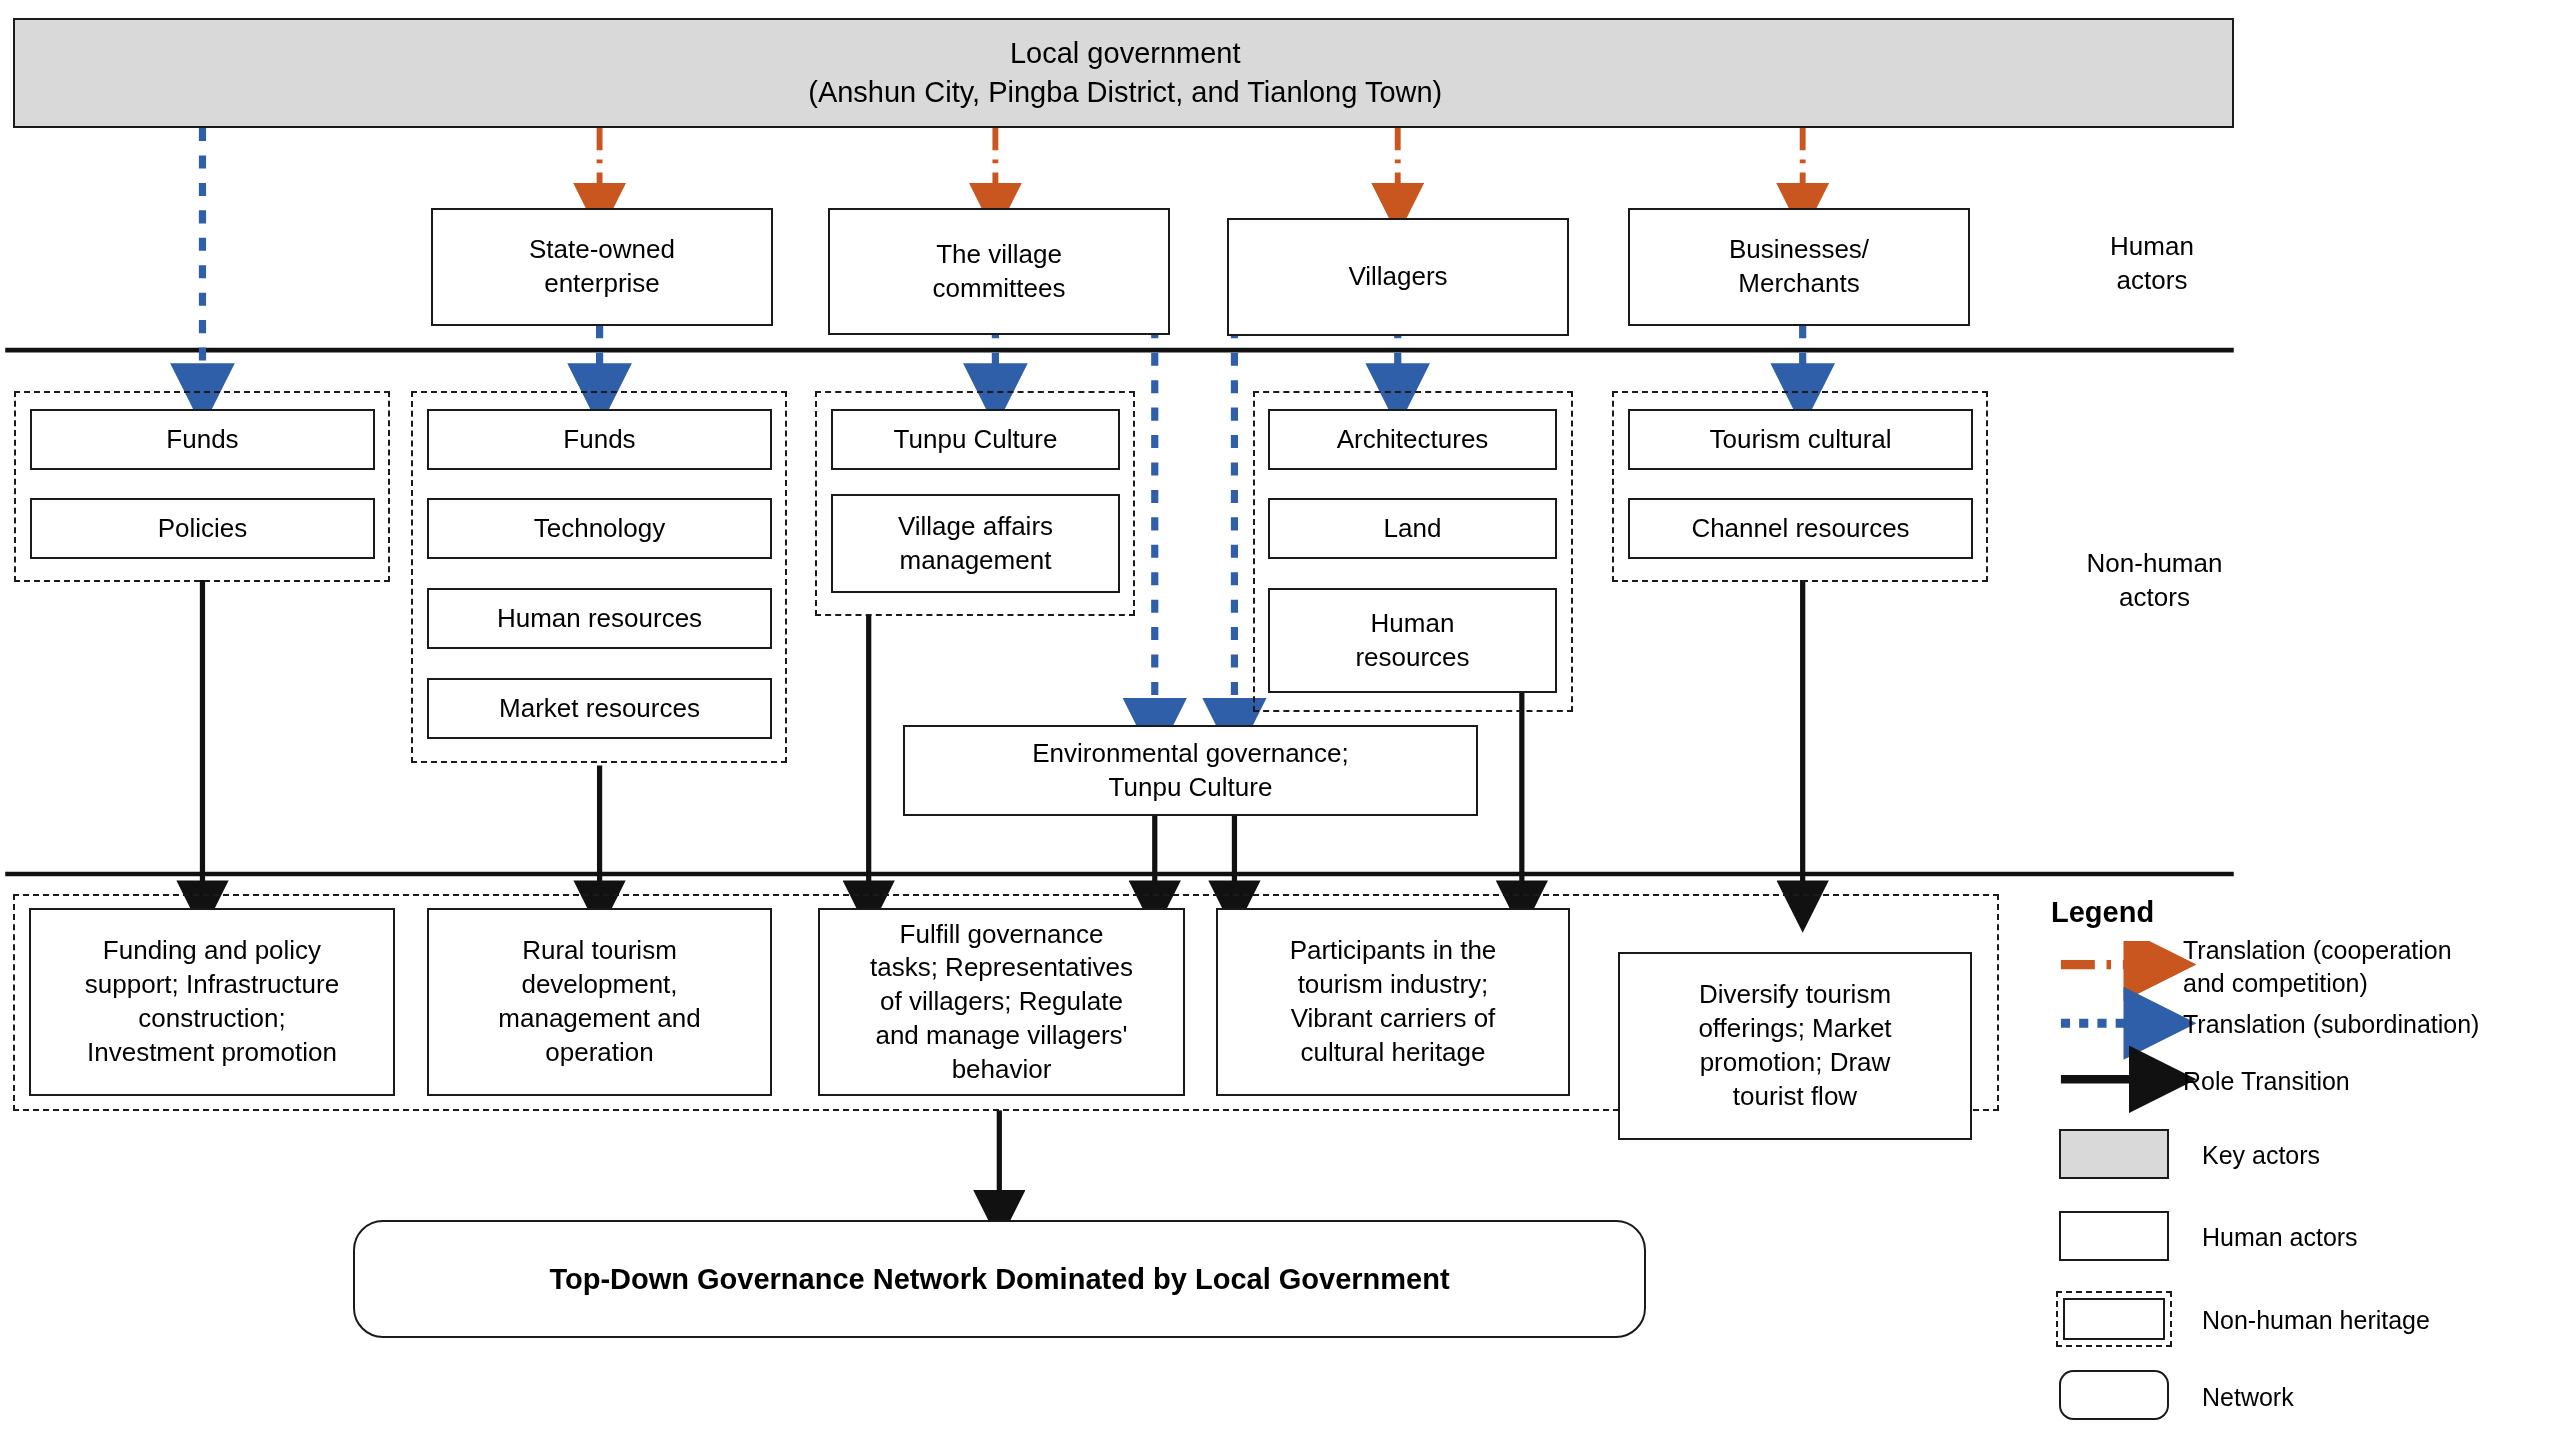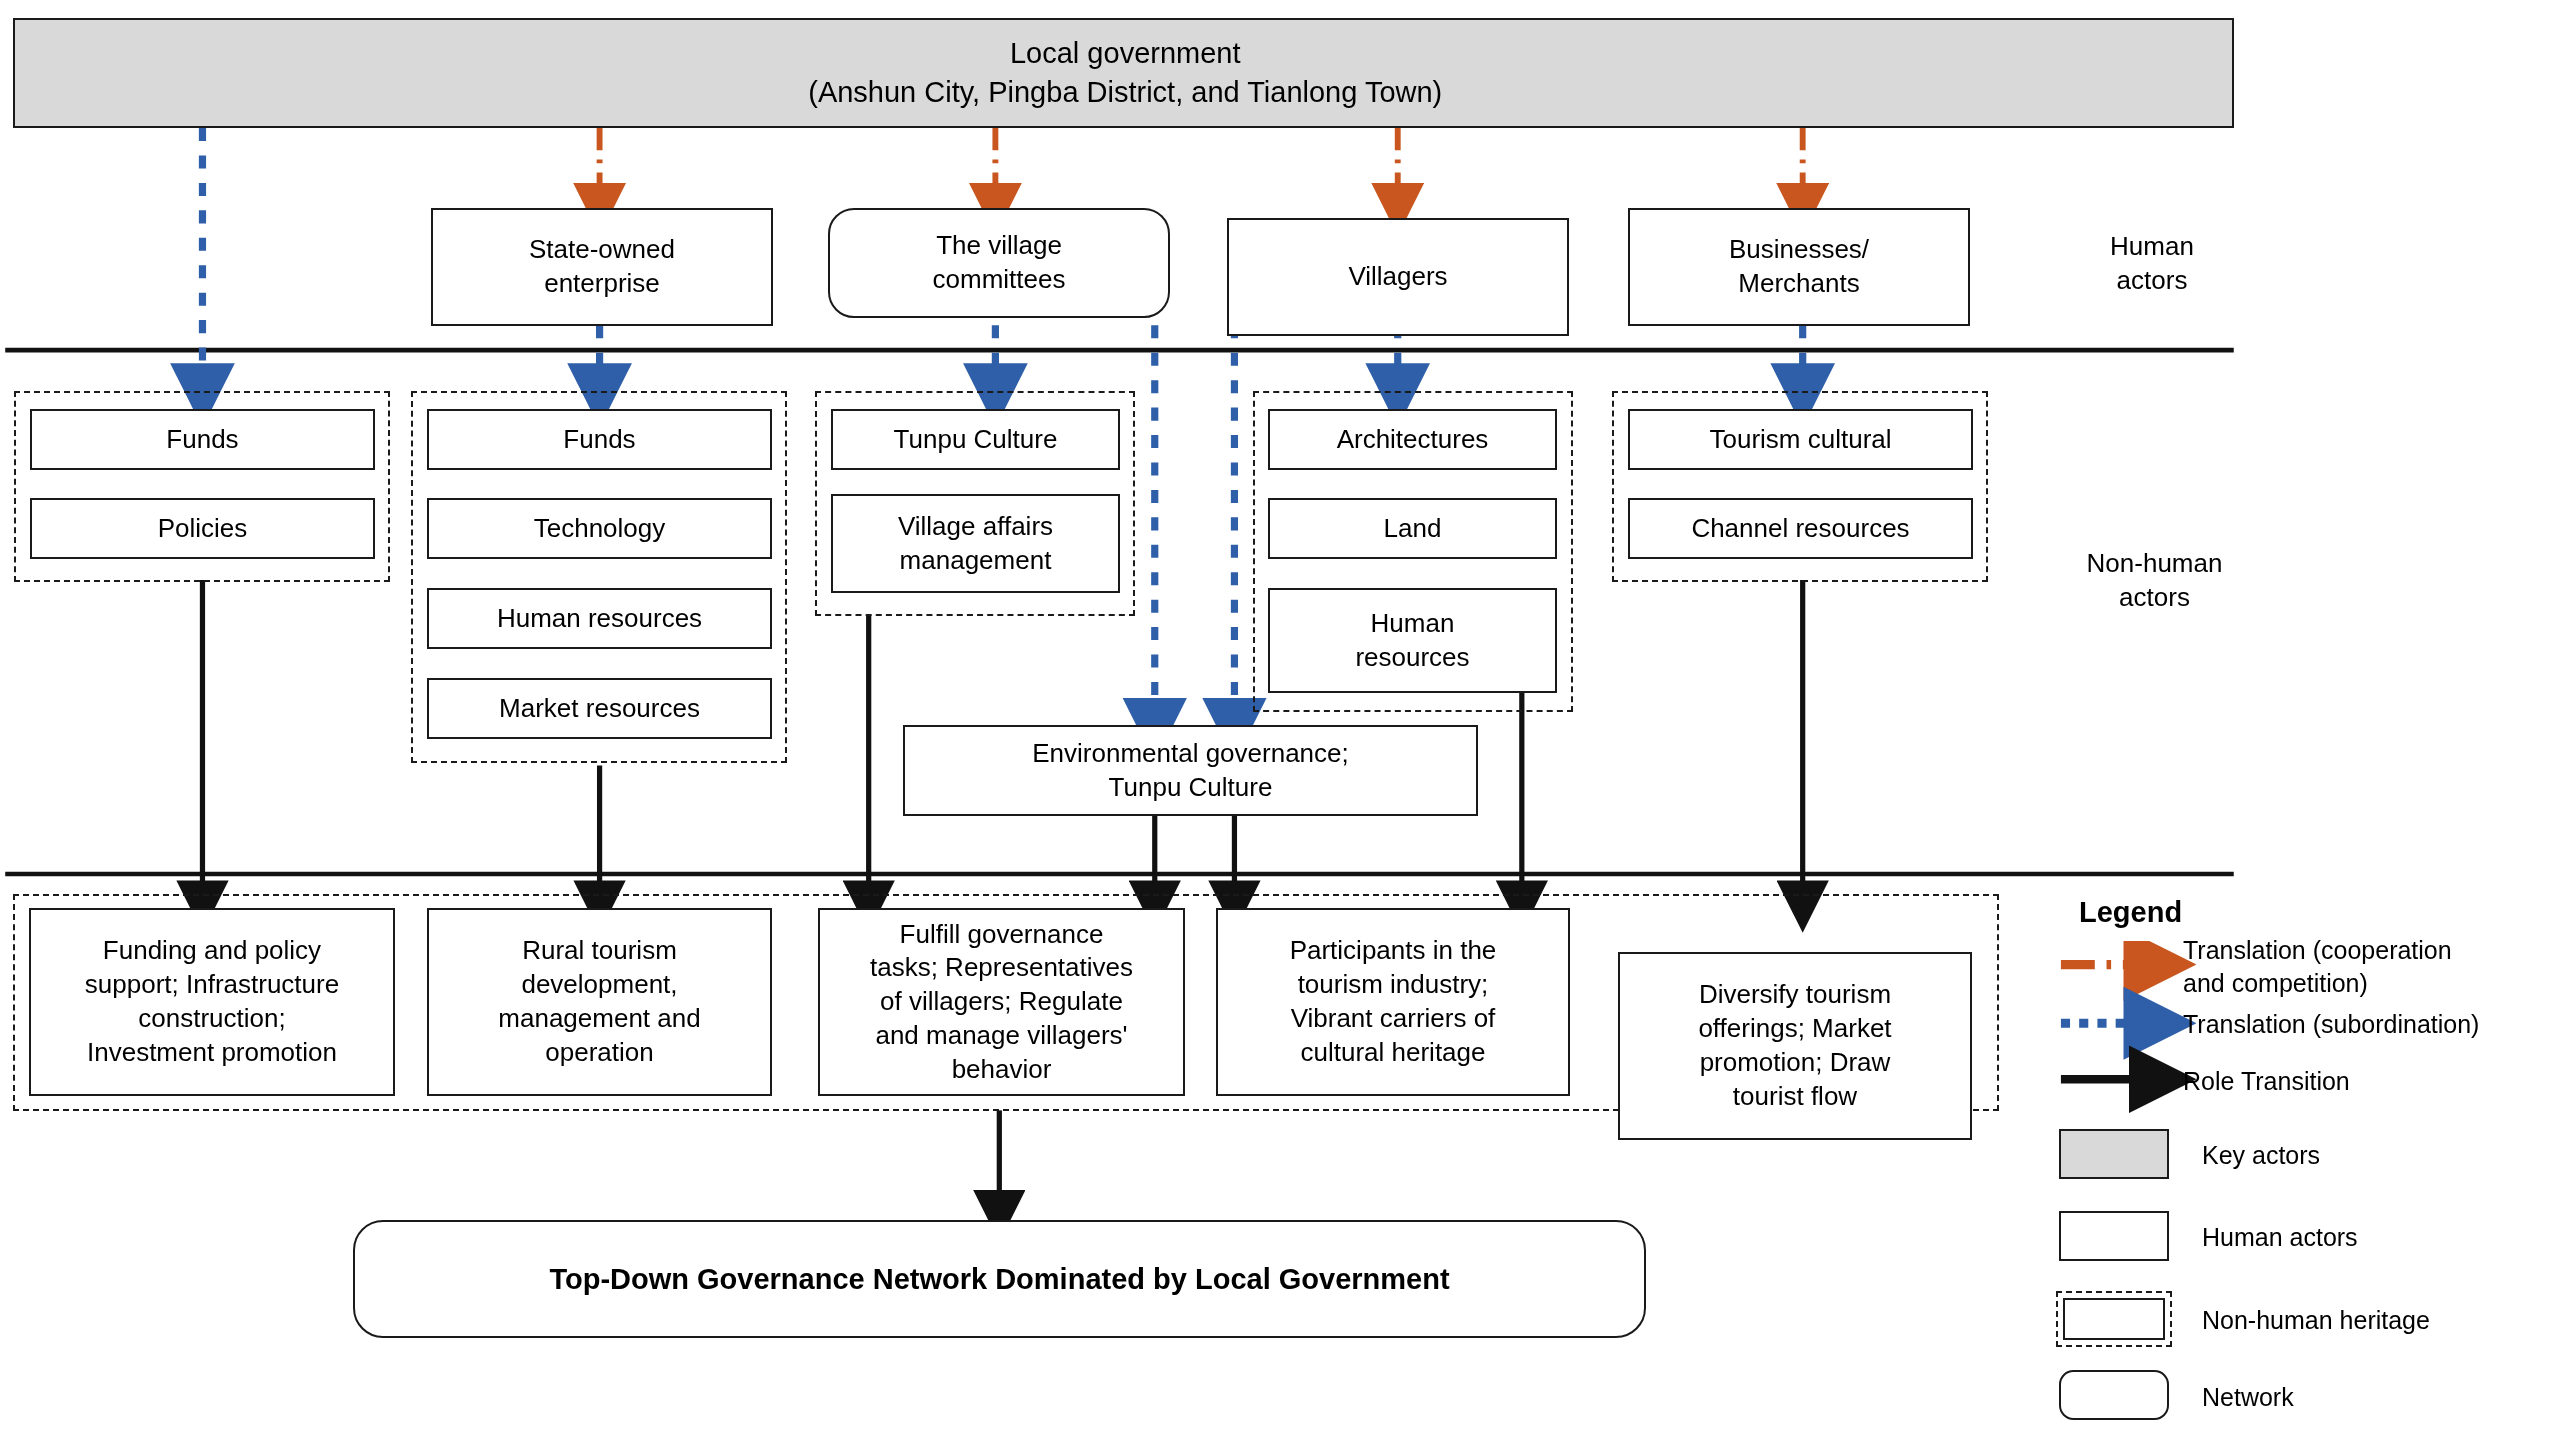--- a/index.html
+++ b/index.html
@@ -90,21 +90,21 @@
     <div>
       <div>Local government</div>
       <div>(Anshun City, Pingba District, and Tianlong Town)</div>
     </div>
   </div>
 
   <div class="box" style="left:431px;top:208px;width:342px;height:118px;">
     <span style="white-space:pre-line">State-owned
 enterprise</span>
   </div>
-  <div class="box" style="left:828px;top:208px;width:342px;height:110px;border-radius:26px;">
+  <div class="box" style="left:828px;top:208px;width:342px;height:127px;">
     <span style="white-space:pre-line">The village
 committees</span>
   </div>
   <div class="box" style="left:1227px;top:218px;width:342px;height:118px;">
     <span style="white-space:pre-line">Villagers</span>
   </div>
   <div class="box" style="left:1628px;top:208px;width:342px;height:118px;">
     <span style="white-space:pre-line">Businesses/
 Merchants</span>
   </div>
@@ -201,21 +201,21 @@
     <span style="white-space:pre-line">Diversify tourism
 offerings; Market
 promotion; Draw
 tourist flow</span>
   </div>
 
   <div class="netbox" style="left:353px;top:1220px;width:1293px;height:118px;">
     <span>Top-Down Governance Network Dominated by Local Government</span>
   </div>
 
-  <div class="legend-title" style="left:2051px;top:896px;margin-left:28px;">Legend</div>
+  <div class="legend-title" style="left:2051px;top:896px;">Legend</div>
 
   <svg style="position:absolute;left:2057px;top:941px;width:176px;height:274px;" viewBox="0 0 270 420" width="176" height="274">
     <defs>
       <marker id="lg-or" markerWidth="8" markerHeight="8" refX="2" refY="4" orient="auto">
         <path d="M0,0 L8,4 L0,8 z" fill="#C8561E"></path>
       </marker>
       <marker id="lg-bl" markerWidth="8" markerHeight="8" refX="2" refY="4" orient="auto">
         <path d="M0,0 L8,4 L0,8 z" fill="#2E5FA8"></path>
       </marker>
       <marker id="lg-bk" markerWidth="8" markerHeight="8" refX="2" refY="4" orient="auto">

